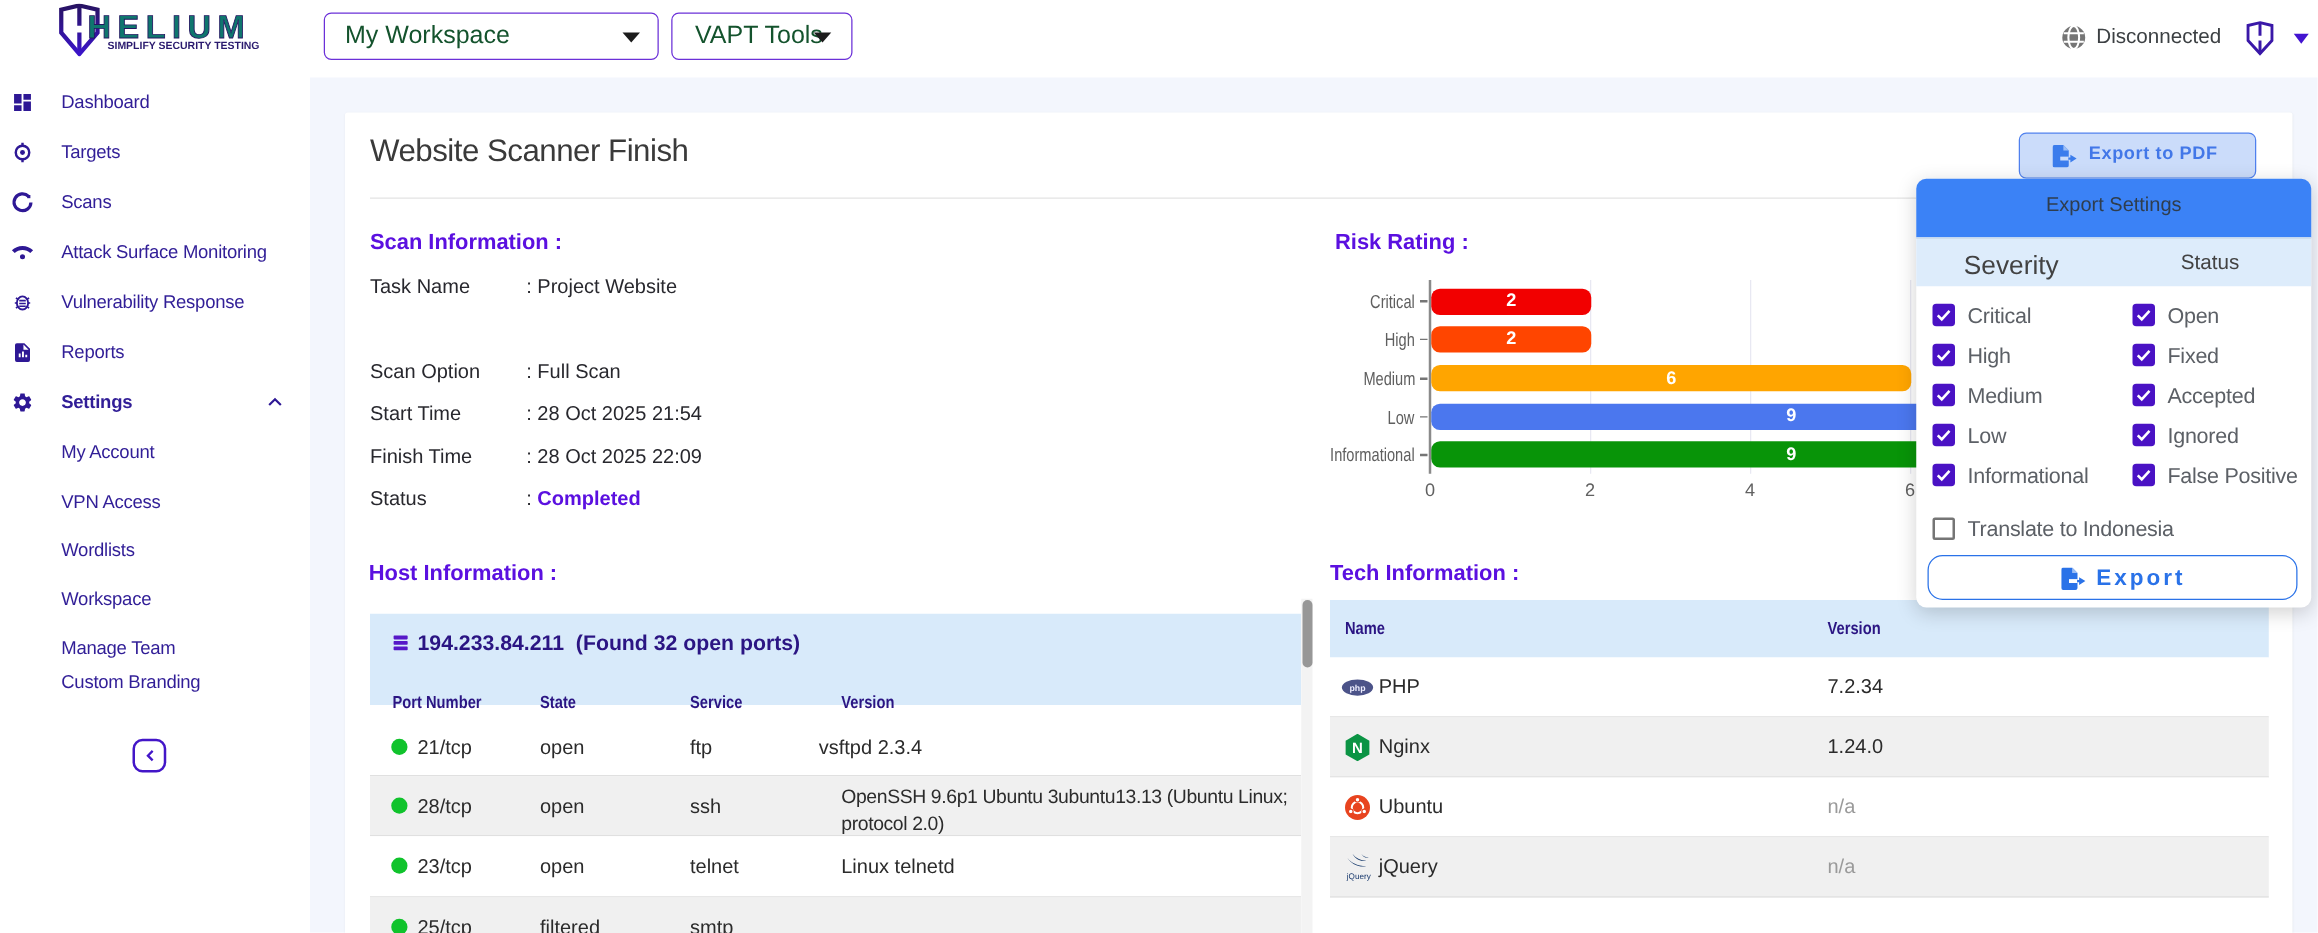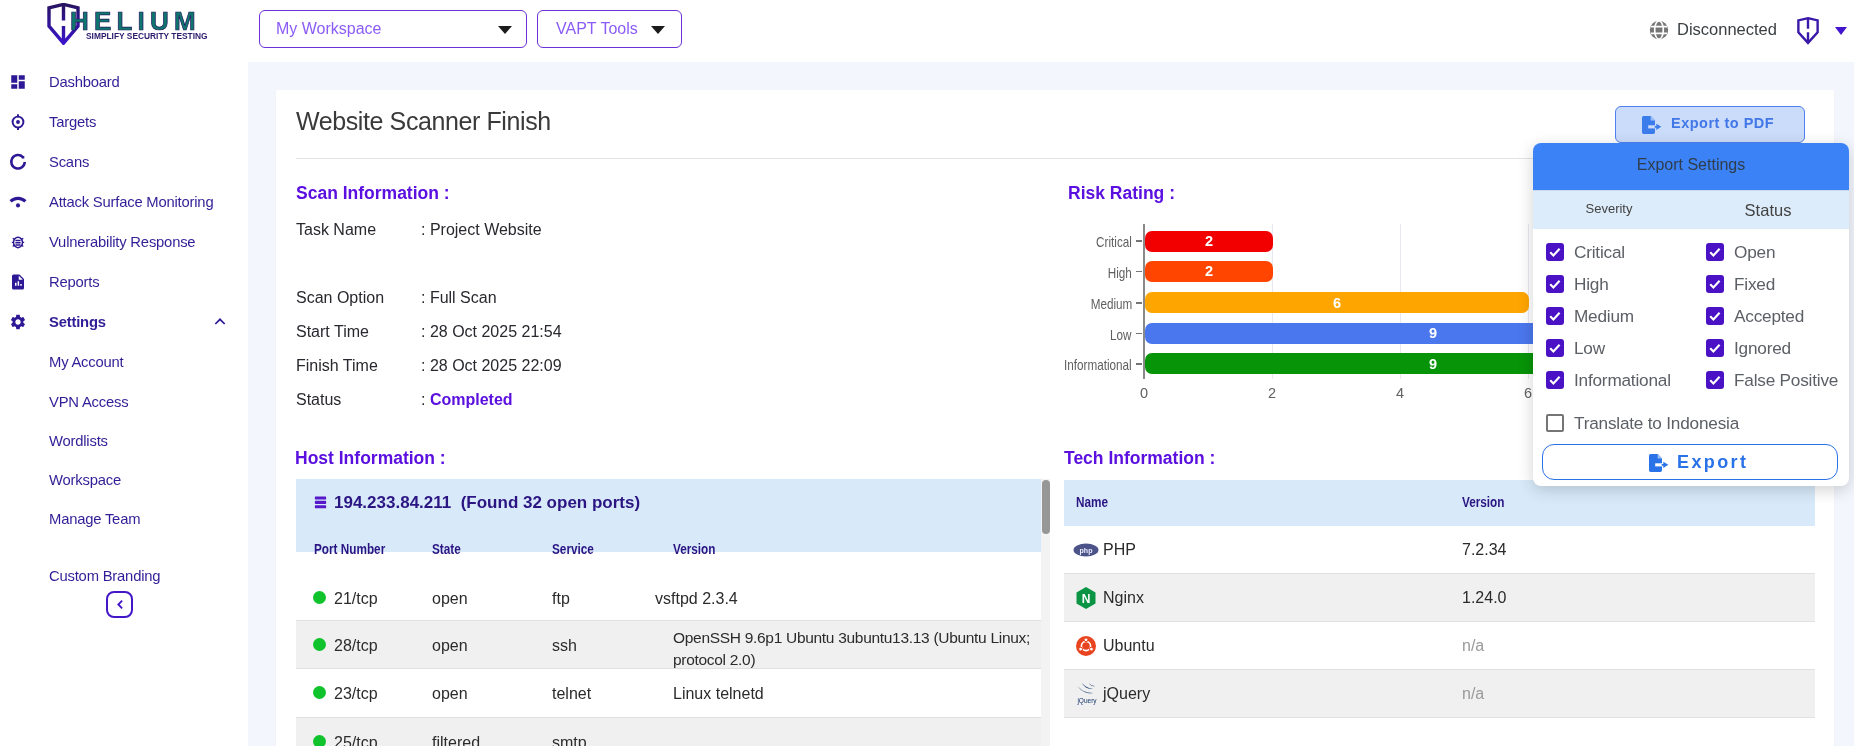--- a/index.html
+++ b/index.html
@@ -8,21 +8,21 @@
 #content { position:absolute; left:248px; top:62px; width:1606px; height:684px; background:#f3f6fd; }
 #card { position:absolute; left:28px; top:28px; width:1558px; height:700px; background:#fff; border-radius:2px; box-shadow:0 1px 2px rgba(0,0,0,0.06); }
 
 #sidebar { position:absolute; left:0; top:0; width:248px; height:746px; background:#fff; z-index:5; }
 .nav-item { position:absolute; left:0; width:248px; height:24px; }
 .nav-item .nico { position:absolute; left:9px; top:50%; transform:translateY(-50%); width:18px; height:18px; }
 .nav-item .ntxt { position:absolute; left:49px; top:50%; transform:translateY(-50%); font-size:14.8px; letter-spacing:-0.2px; color:#311e97; white-space:nowrap; }
 .sub .ntxt { font-size:14.8px; }
 
 .selbox { position:absolute; top:10px; height:38px; border:1.5px solid #6b30d8; border-radius:6px; background:#fff; }
-.selbox .stxt { position:absolute; left:16px; top:50%; transform:translateY(-50%); font-size:16px; color:#8b5cf6; white-space:nowrap; }
+.selbox .stxt { position:absolute; left:16px; top:50%; transform:translateY(-50%); font-size:20px; color:#14532d; white-space:nowrap; }
 .caret { position:absolute; width:0; height:0; border-left:7px solid transparent; border-right:7px solid transparent; border-top:8px solid #1c1c1c; }
 
 .sechead { position:absolute; font-size:17.5px; font-weight:bold; color:#5b10e0; white-space:nowrap; }
 .inforow { position:absolute; left:20px; font-size:16px; color:#28282e; white-space:nowrap; }
 .inforow .lbl { display:inline-block; width:125px; }
 
 .thead-blue { background:#d8eafa; }
 .cellhead { position:absolute; font-size:14px; font-weight:bold; color:#2b1583; white-space:nowrap; transform:scaleX(0.84); transform-origin:0 0; }
 .cell { position:absolute; font-size:16px; color:#2b2b2b; white-space:nowrap; }
 .dot { position:absolute; width:13px; height:13px; border-radius:50%; background:#10c32c; }
@@ -93,21 +93,21 @@
       <div class="barval" style="left:869px; top:235px; width:576px;">9</div>
       <div class="barval" style="left:869px; top:265.5px; width:576px;">9</div>
       <div class="xlab" style="left:848px; top:295px; width:40px;">0</div>
       <div class="xlab" style="left:976px; top:295px; width:40px;">2</div>
       <div class="xlab" style="left:1104px; top:295px; width:40px;">4</div>
       <div class="xlab" style="left:1232px; top:295px; width:40px;">6</div>
     </div>
 
     <div class="sechead" style="left:19px; top:358px;">Host Information :</div>
     <div id="hosttable" class="abs" style="left:20px; top:389px; width:745px; height:283px; overflow:hidden;">
-      <div class="abs thead-blue" style="left:0; top:0; width:745px; height:73px;">
+      <div class="abs thead-blue" style="left:0; top:12px; width:745px; height:73px;">
         <svg class="abs" style="left:17px; top:15px;" width="15" height="16" viewBox="0 0 24 24" fill="#5618c8">
             <path d="M4 3h16a1 1 0 0 1 1 1v3a1 1 0 0 1-1 1H4a1 1 0 0 1-1-1V4a1 1 0 0 1 1-1zm0 7h16a1 1 0 0 1 1 1v3a1 1 0 0 1-1 1H4a1 1 0 0 1-1-1v-3a1 1 0 0 1 1-1zm0 7h16a1 1 0 0 1 1 1v3a1 1 0 0 1-1 1H4a1 1 0 0 1-1-1v-3a1 1 0 0 1 1-1z"></path>
           </svg>
         <div class="abs" style="left:38px; top:14px; font-size:17px; font-weight:bold; color:#2b1583;">194.233.84.211&nbsp; (Found 32 open ports)</div>
         <div class="cellhead" style="left:18px; top:62px;">Port Number</div>
         <div class="cellhead" style="left:136px; top:62px;">State</div>
         <div class="cellhead" style="left:256px; top:62px;">Service</div>
         <div class="cellhead" style="left:377px; top:62px;">Version</div>
       </div>
 
@@ -267,21 +267,21 @@
     </div>
   <div class="nav-item sub" style="top:428.5px;">
       <div class="ntxt">Wordlists</div>
     </div>
   <div class="nav-item sub" style="top:468px;">
       <div class="ntxt">Workspace</div>
     </div>
   <div class="nav-item sub" style="top:507px;">
       <div class="ntxt">Manage Team</div>
     </div>
-  <div class="nav-item sub" style="top:564px;">
+  <div class="nav-item sub" style="top:534px;">
       <div class="ntxt">Custom Branding</div>
     </div>
 
   <div class="abs" style="left:106px; top:591px; width:27px; height:27px; border:2px solid #4316c8; border-radius:8px;">
     <svg class="abs" style="left:6px; top:5px;" width="13" height="13" viewBox="0 0 24 24" fill="none" stroke="#4316c8" stroke-width="3.4">
         <path d="M15 5l-7 7 7 7"></path>
       </svg>
   </div>
 </div>
 
@@ -305,21 +305,21 @@
     <path d="M12 2v11M12 17v11.5" stroke="#3a18a8" stroke-width="2.6" fill="none"></path>
   </svg>
   <div class="caret" style="left:1835px; top:26.5px; border-top-color:#4314d0; border-left-width:6px; border-right-width:6px; border-top-width:8px;"></div>
 </div>
 
 <div id="popup">
   <div class="abs" style="left:0; top:0; width:316px; height:47px; background:#3b82f6; border-radius:8px 8px 0 0;">
     <div class="abs" style="left:0; top:13px; width:316px; text-align:center; font-size:16px; color:#2f3d4d;">Export Settings</div>
   </div>
   <div class="abs" style="left:0; top:47px; width:316px; height:39px; background:#ddecfb; border-top:1px solid #c9d9ea;">
-    <div class="abs" style="left:36px; top:10px; width:80px; text-align:center; font-size:13px; color:#424242;">Severity</div>
+    <div class="abs" style="left:36px; top:10px; width:80px; text-align:center; font-size:21px; color:#424242;">Severity</div>
     <div class="abs" style="left:195px; top:10px; width:80px; text-align:center; font-size:16.5px; color:#424242;">Status</div>
   </div>
   <div class="cb" style="left:13px; top:100px;">
       <svg width="16" height="16" viewBox="0 0 16 16">
         <path d="M3.2 8.3l3.2 3.2 6.2-6.8" stroke="#fff" stroke-width="2.1" fill="none"></path>
       </svg>
     </div>
   <div class="cblbl" style="left:41px; top:99px;">Critical</div>
   <div class="cb" style="left:173px; top:100px;">
       <svg width="16" height="16" viewBox="0 0 16 16">

